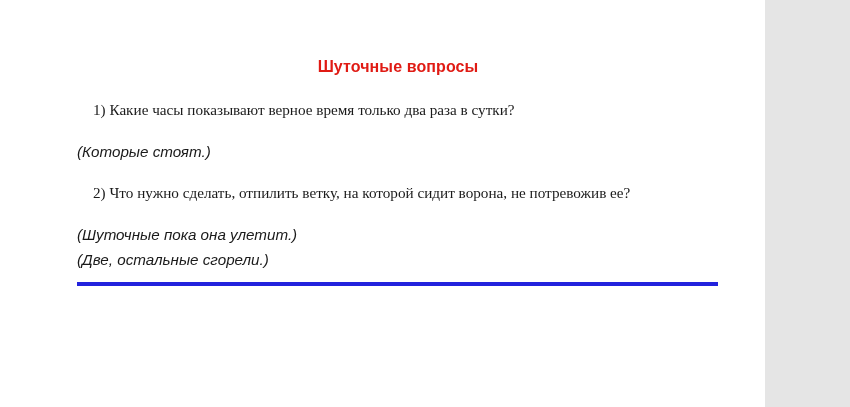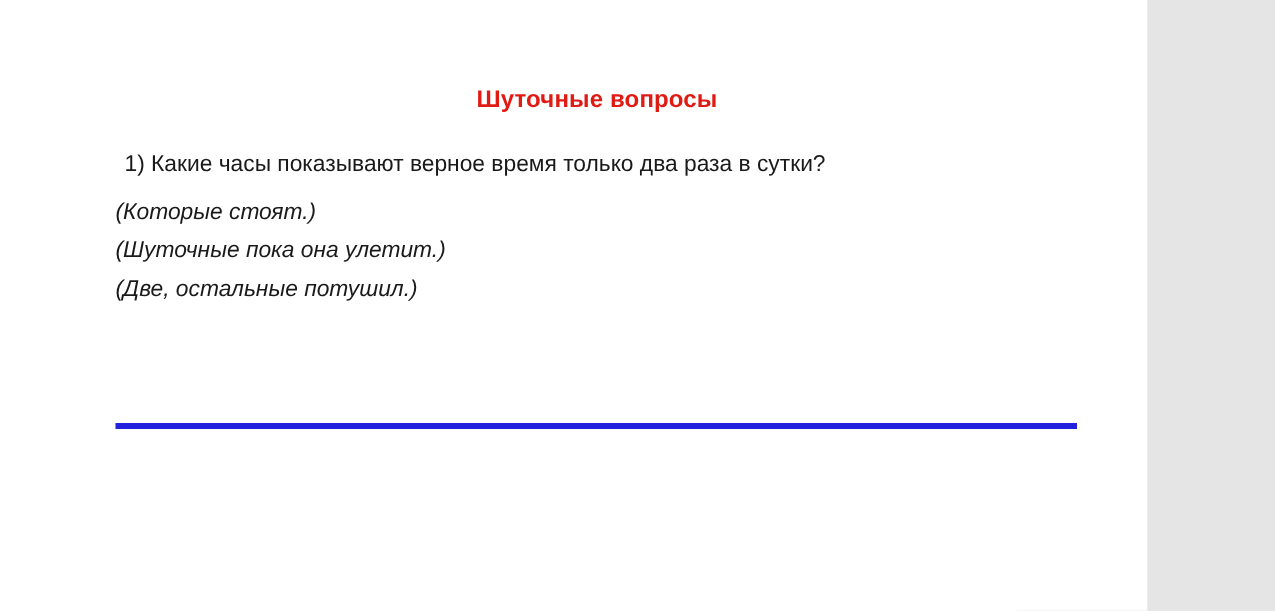--- a/index.html
+++ b/index.html
@@ -63,22 +63,23 @@
 
   .qa-group {
     margin: 0;
   }
 
   .question-text {
     color: #1a1a1a;
     font-size: 15.2px;
     line-height: 25.5px;
     text-align: left;
-    margin: 6px;
+    margin: 16px;
     width: 596px;
+    font-family: Liberation Serif, serif;
   }
 
   .answer-text {
     color: #1a1a1a;
     font-size: 15.2px;
     line-height: 25.5px;
     font-style: italic;
     text-align: left;
     margin: 0;
   }
@@ -103,25 +104,26 @@
     <div id="content-block">
 
       <h1 id="slide-title">Шуточные вопросы</h1>
 
       <div class="qa-group">
         <p class="question-text">1) Какие часы показывают верное время только два раза в сутки?</p>
         <p class="answer-text">(Которые стоят.)</p>
       </div>
 
       <div class="qa-group">
+        <p class="question-text">2) Что нужно сделать, отпилить ветку, на которой сидит ворона, не потревожив ее?</p>
         <p class="answer-text">(Шуточные пока она улетит.)</p>
       </div>
 
       <div class="qa-group">
-        <p class="answer-text">(Две, остальные потушил.)</p>
+        <p class="answer-text">(Две, остальные сгорели.)</p>
       </div>
 
     </div>
 
     <div id="divider-rule"></div>
 
   </div>
 
   <div id="right-margin"></div>
 

